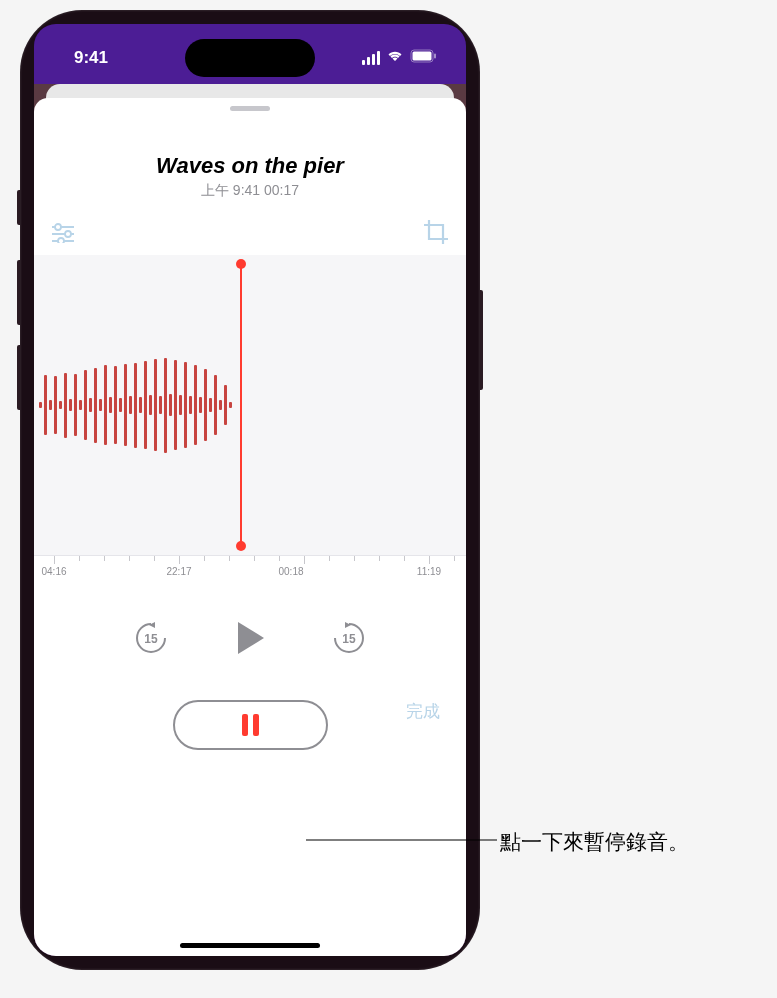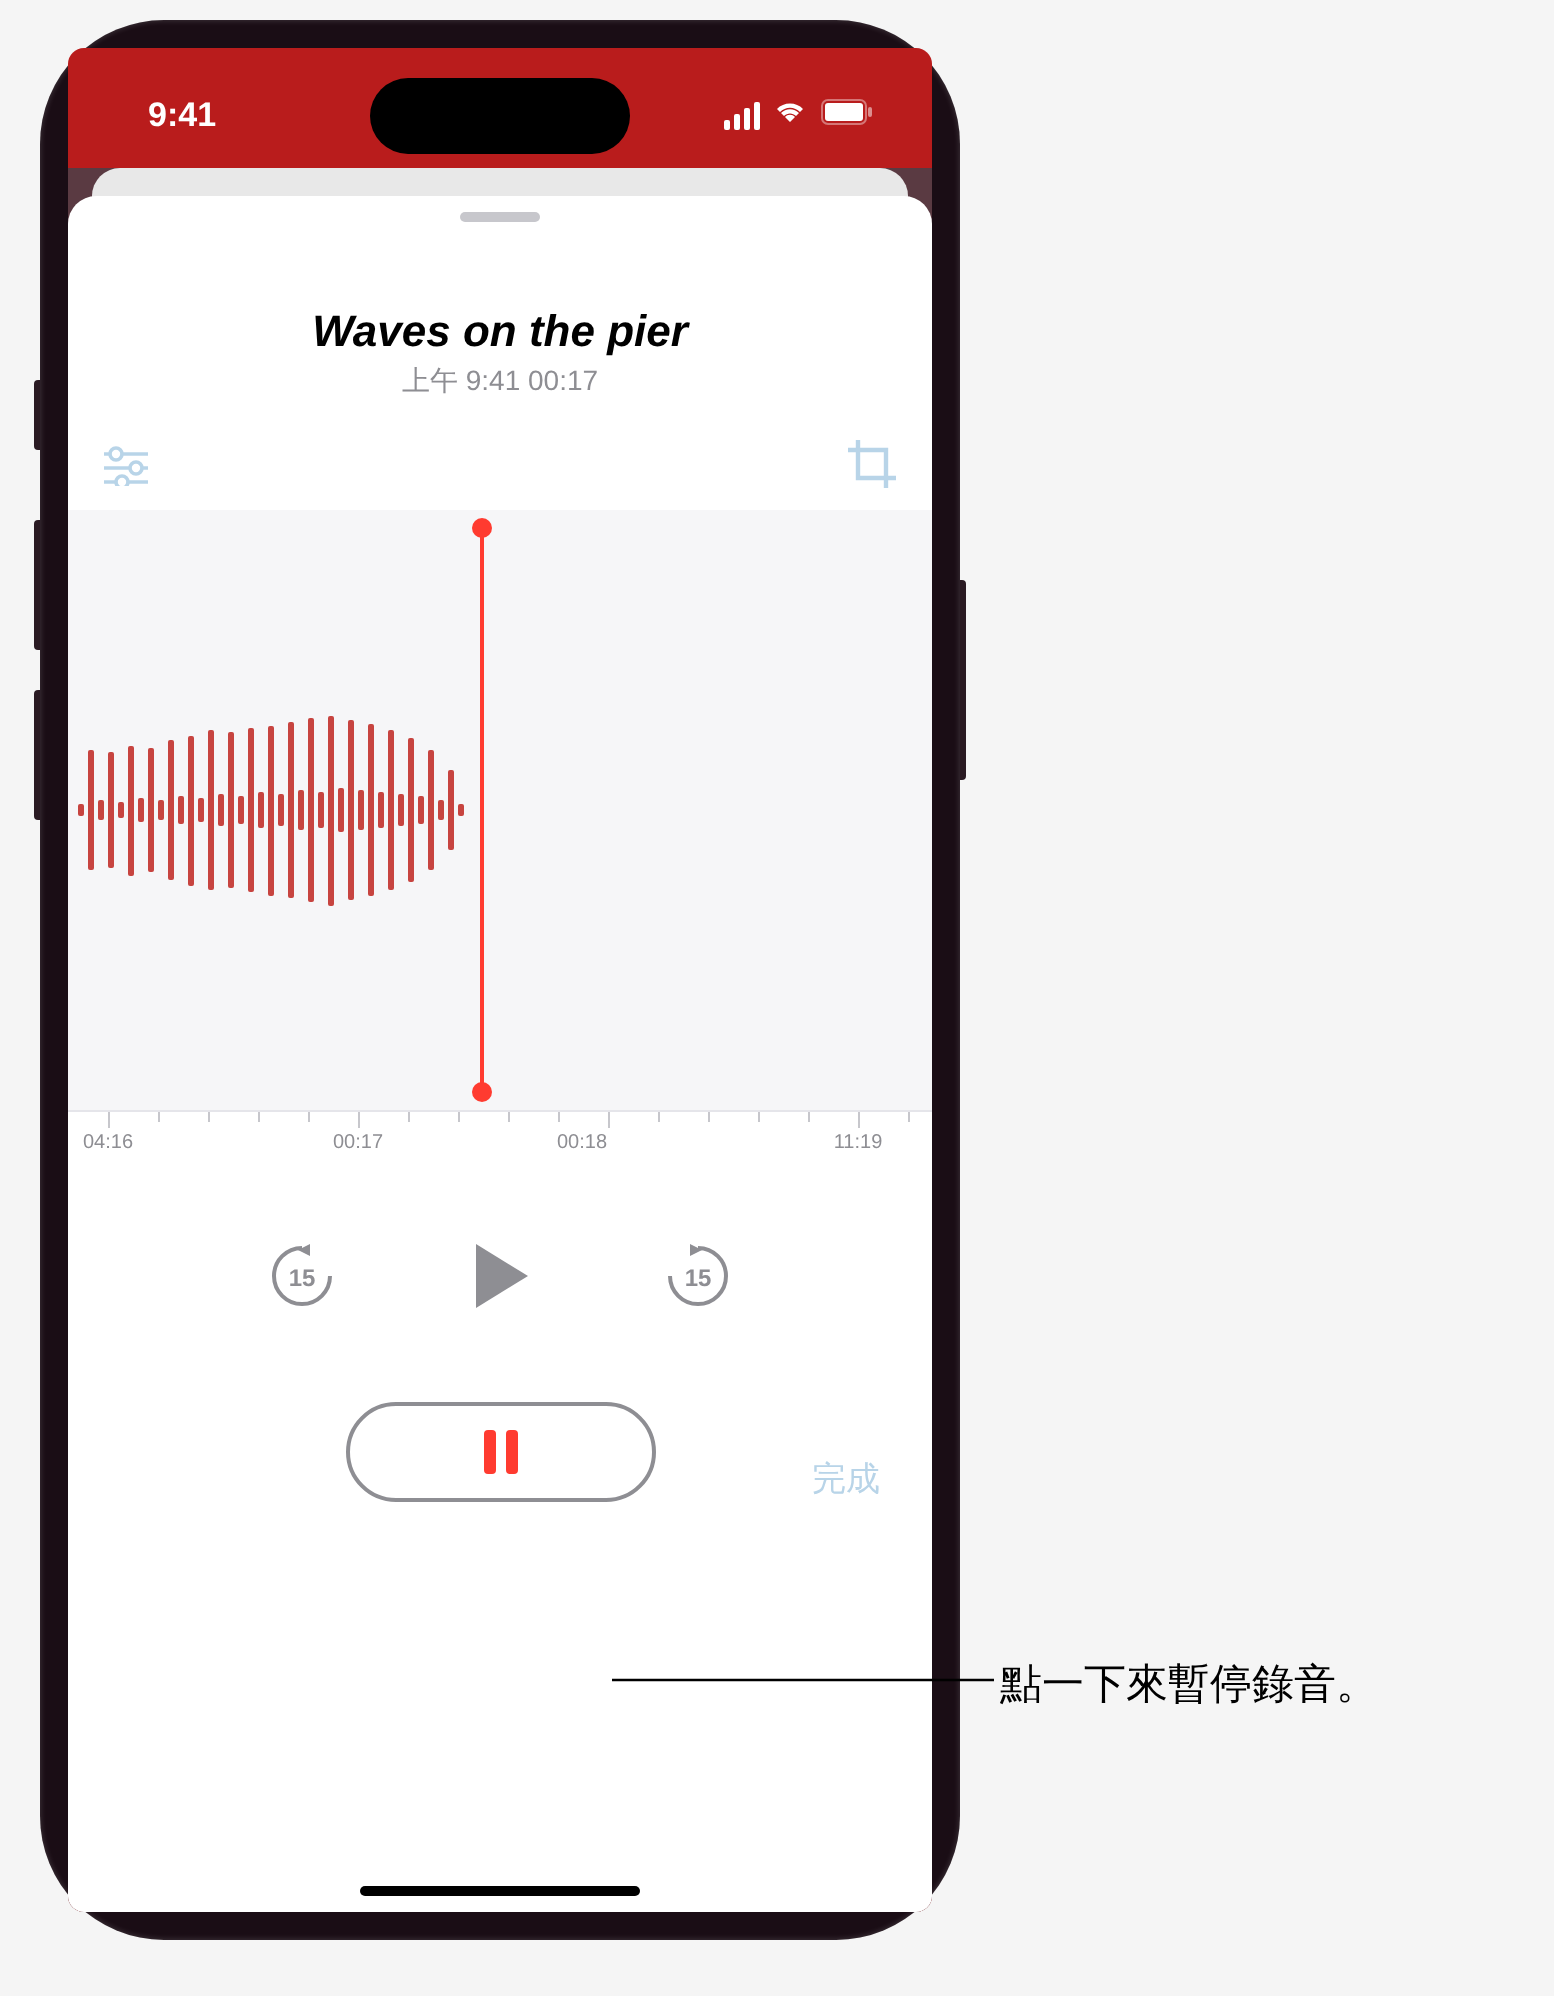--- a/index.html
+++ b/index.html
@@ -13,22 +13,22 @@
       height: 960px;
       background: #1a0d15;
       border-radius: 62px;
       padding: 14px;
       box-shadow: inset 0 0 3px rgba(255,255,255,0.2);
     }
     
     .phone-inner-frame {
       width: 100%;
       height: 100%;
-      background: #b91c1c;
-      border-radius: 8px;
+      background: #4c1d95;
+      border-radius: 22px;
       overflow: hidden;
       position: relative;
     }
     
     .phone-button-left1 { position: absolute; left: -3px; top: 180px; width: 3px; height: 35px; background: #2a1a22; border-radius: 2px 0 0 2px; }
     .phone-button-left2 { position: absolute; left: -3px; top: 250px; width: 3px; height: 65px; background: #2a1a22; border-radius: 2px 0 0 2px; }
     .phone-button-left3 { position: absolute; left: -3px; top: 335px; width: 3px; height: 65px; background: #2a1a22; border-radius: 2px 0 0 2px; }
     .phone-button-right { position: absolute; right: -3px; top: 280px; width: 3px; height: 100px; background: #2a1a22; border-radius: 0 2px 2px 0; }
     
     .dynamic-island {
@@ -244,21 +244,21 @@
       position: relative;
     }
     
     .play-btn {
       color: #8e8e93;
     }
     
     .bottom-controls {
       display: flex;
       justify-content: center;
-      align-items: flex-end;
+      align-items: flex-start;
       margin-top: 40px;
       position: relative;
       padding: 0 22px;
       font-family: Liberation Serif, serif;
     }
     
     .pause-record-btn {
       width: 155px;
       height: 50px;
       border: 2.5px solid #8e8e93;
@@ -430,21 +430,21 @@
         </div>
 
         <div class="timeline-ruler">
           <div class="ruler-tick major" style="left:20px"></div>
           <div class="ruler-label" style="left:20px">04:16</div>
           <div class="ruler-tick" style="left:45px"></div>
           <div class="ruler-tick" style="left:70px"></div>
           <div class="ruler-tick" style="left:95px"></div>
           <div class="ruler-tick" style="left:120px"></div>
           <div class="ruler-tick major" style="left:145px"></div>
-          <div class="ruler-label" style="left:145px">00:17</div>
+          <div class="ruler-label" style="left:145px">22:17</div>
           <div class="ruler-tick" style="left:170px"></div>
           <div class="ruler-tick" style="left:195px"></div>
           <div class="ruler-tick" style="left:220px"></div>
           <div class="ruler-tick" style="left:245px"></div>
           <div class="ruler-tick major" style="left:270px"></div>
           <div class="ruler-label" style="left:257px">00:18</div>
           <div class="ruler-tick" style="left:295px"></div>
           <div class="ruler-tick" style="left:320px"></div>
           <div class="ruler-tick" style="left:345px"></div>
           <div class="ruler-tick" style="left:370px"></div>

